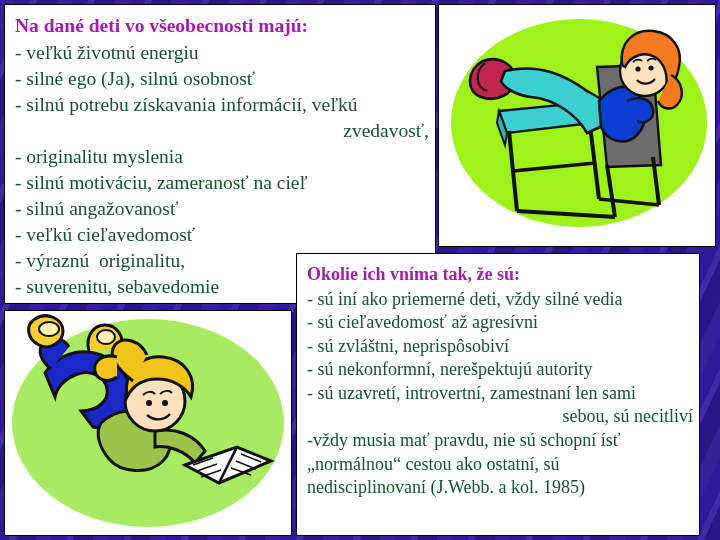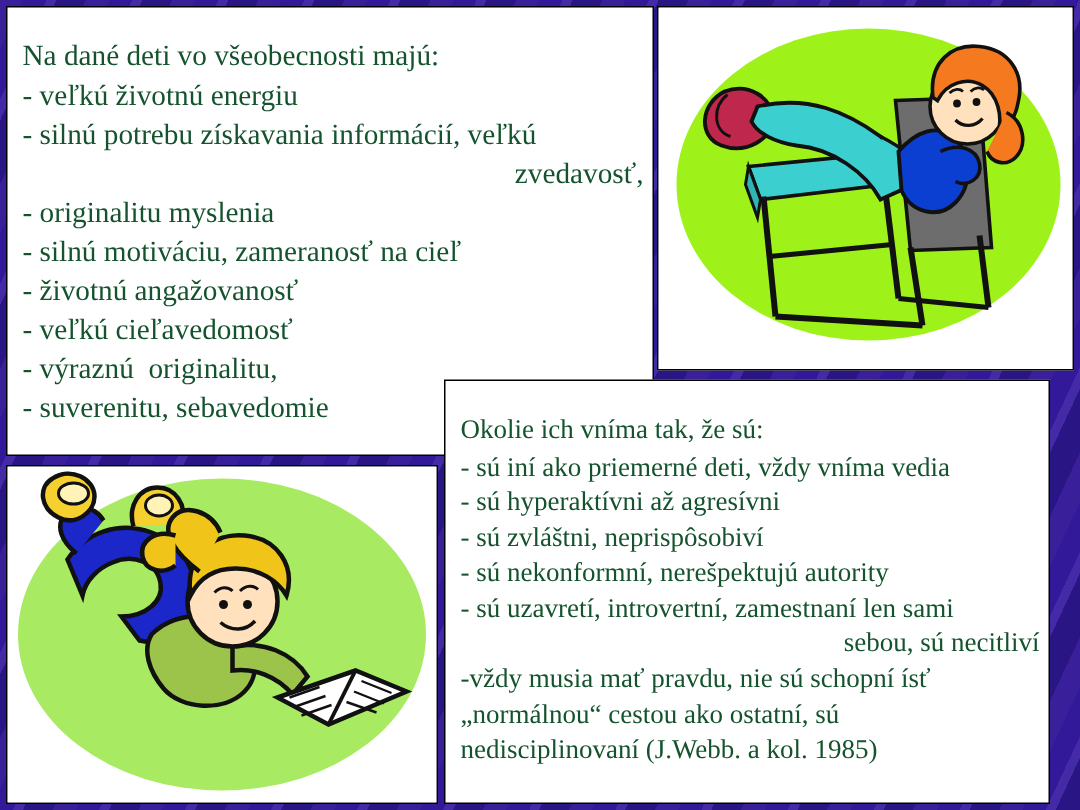--- a/index.html
+++ b/index.html
@@ -40,25 +40,25 @@
     padding: 8px 6px 4px 10px;
   }
   #panel-perception {
     left: 296px;
     top: 253px;
     width: 404px;
     height: 283px;
     padding: 9px 6px 4px 10px;
   }
   .heading {
-    font-weight: normal;
+    font-weight: bold;
     font-size: 19.5px;
     line-height: 1.33;
-    color: #14532d;
-    margin: 12px 0 1px 0;
+    color: #a21caf;
+    margin: 0 0 1px 0;
     white-space: pre-wrap;
   }
   .line {
     font-size: 19.5px;
     line-height: 1.335;
     color: #14532d;
     margin: 0;
     white-space: pre-wrap;
   }
   #panel-perception .heading,
@@ -98,34 +98,35 @@
   svg { display: block; }
 </style>
 </head>
 <body>
 
 <div id="slide">
 
   <div class="panel" id="panel-traits">
     <div class="heading">Na dané deti vo všeobecnosti majú:</div>
     <div class="line">- veľkú životnú energiu</div>
+    <div class="line">- silné ego (Ja), silnú osobnosť</div>
     <div class="line">- silnú potrebu získavania informácií, veľkú</div>
     <div class="line indent">zvedavosť,</div>
     <div class="line">- originalitu myslenia</div>
     <div class="line">- silnú motiváciu, zameranosť na cieľ</div>
-    <div class="line">- životnú angažovanosť</div>
+    <div class="line">- silnú angažovanosť</div>
     <div class="line">- veľkú cieľavedomosť</div>
     <div class="line">- výraznú  originalitu,</div>
     <div class="line">- suverenitu, sebavedomie</div>
   </div>
 
   <div class="panel" id="panel-perception">
     <div class="heading">Okolie ich vníma tak, že sú:</div>
-    <div class="line">- sú iní ako priemerné deti, vždy vníma vedia</div>
-    <div class="line">- sú hyperaktívni až agresívni</div>
+    <div class="line">- sú iní ako priemerné deti, vždy silné vedia</div>
+    <div class="line">- sú cieľavedomosť až agresívni</div>
     <div class="line">- sú zvláštni, neprispôsobiví</div>
     <div class="line">- sú nekonformní, nerešpektujú autority</div>
     <div class="line">- sú uzavretí, introvertní, zamestnaní len sami</div>
     <div class="line indent">sebou, sú necitliví</div>
     <div class="line">-vždy musia mať pravdu, nie sú schopní ísť</div>
     <div class="line">„normálnou“ cestou ako ostatní, sú</div>
     <div class="line">nedisciplinovaní (J.Webb. a kol. 1985)</div>
   </div>
 
   <div id="img-chair">

